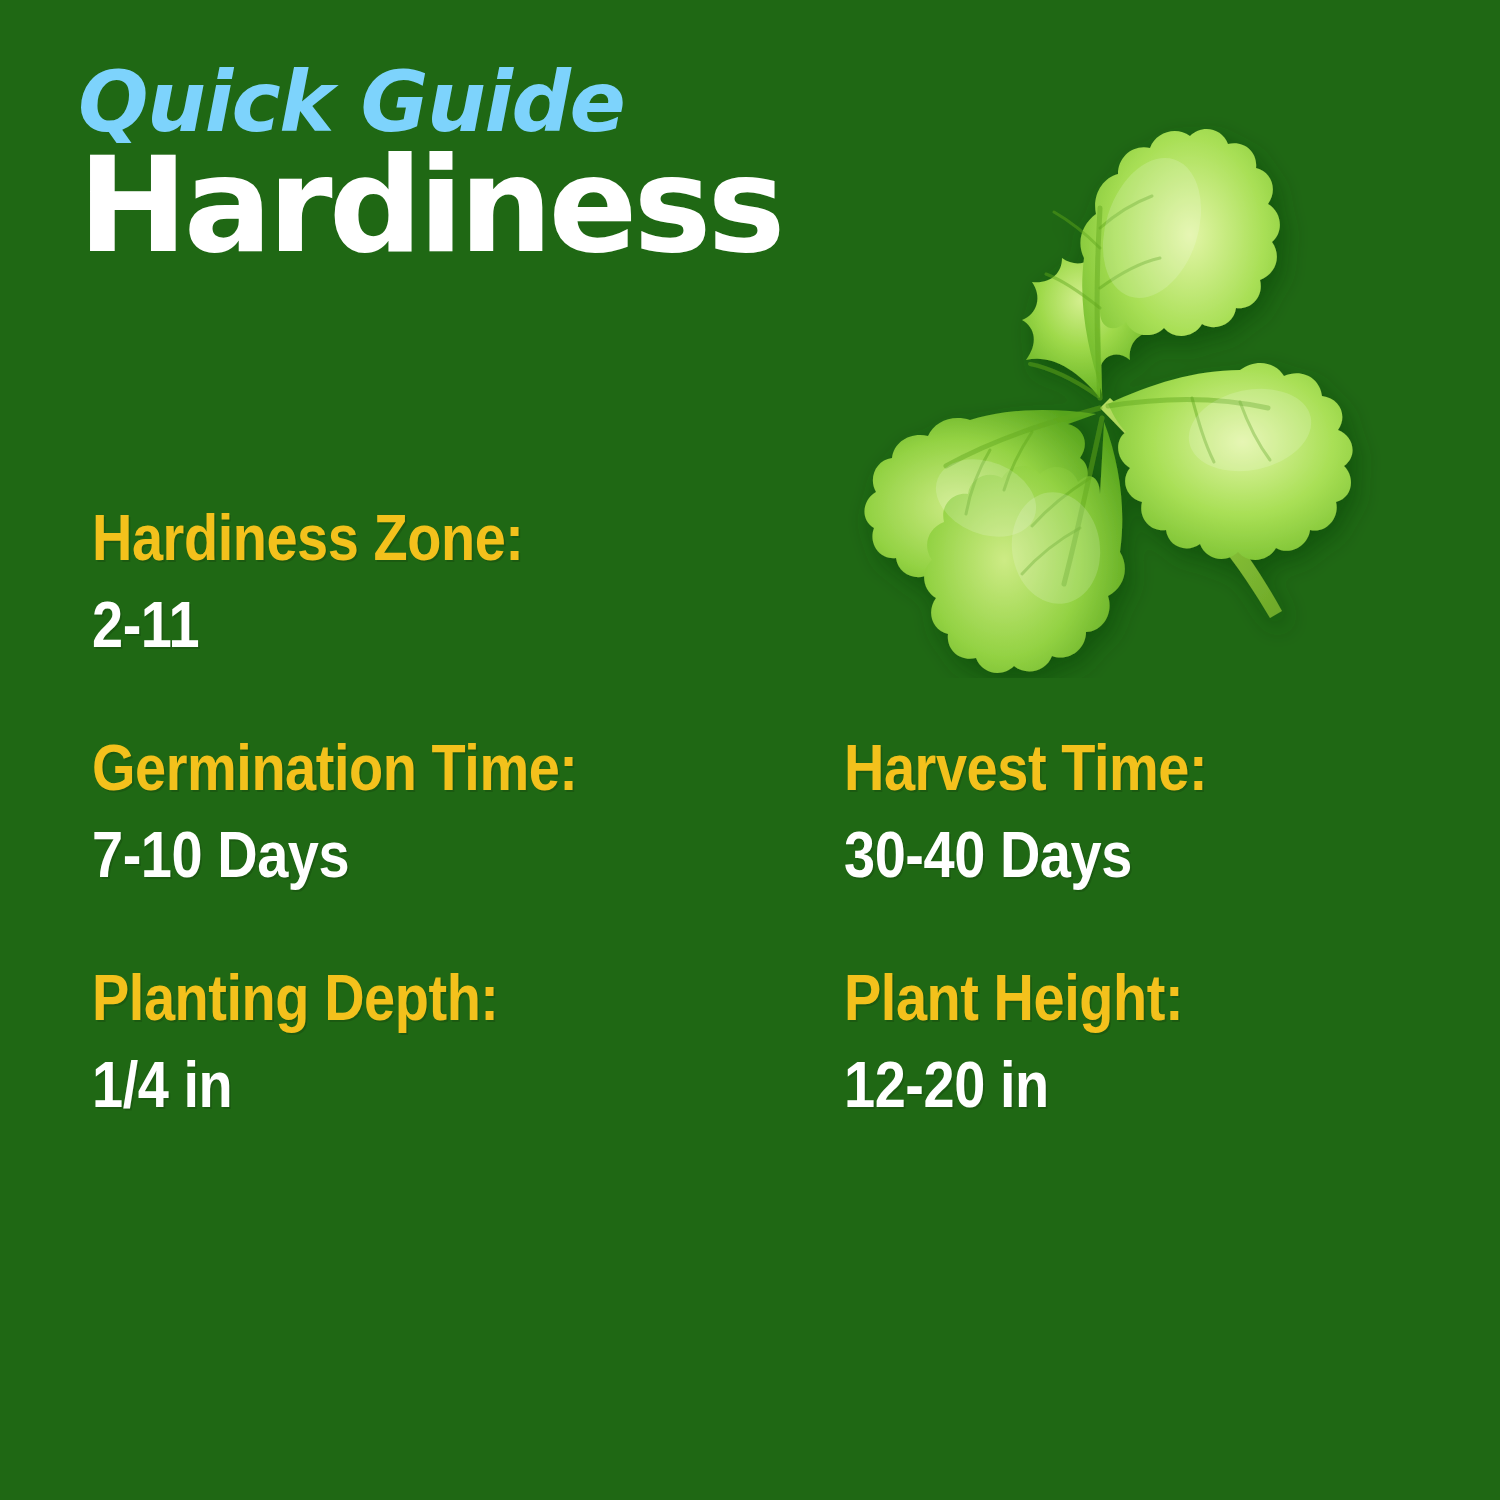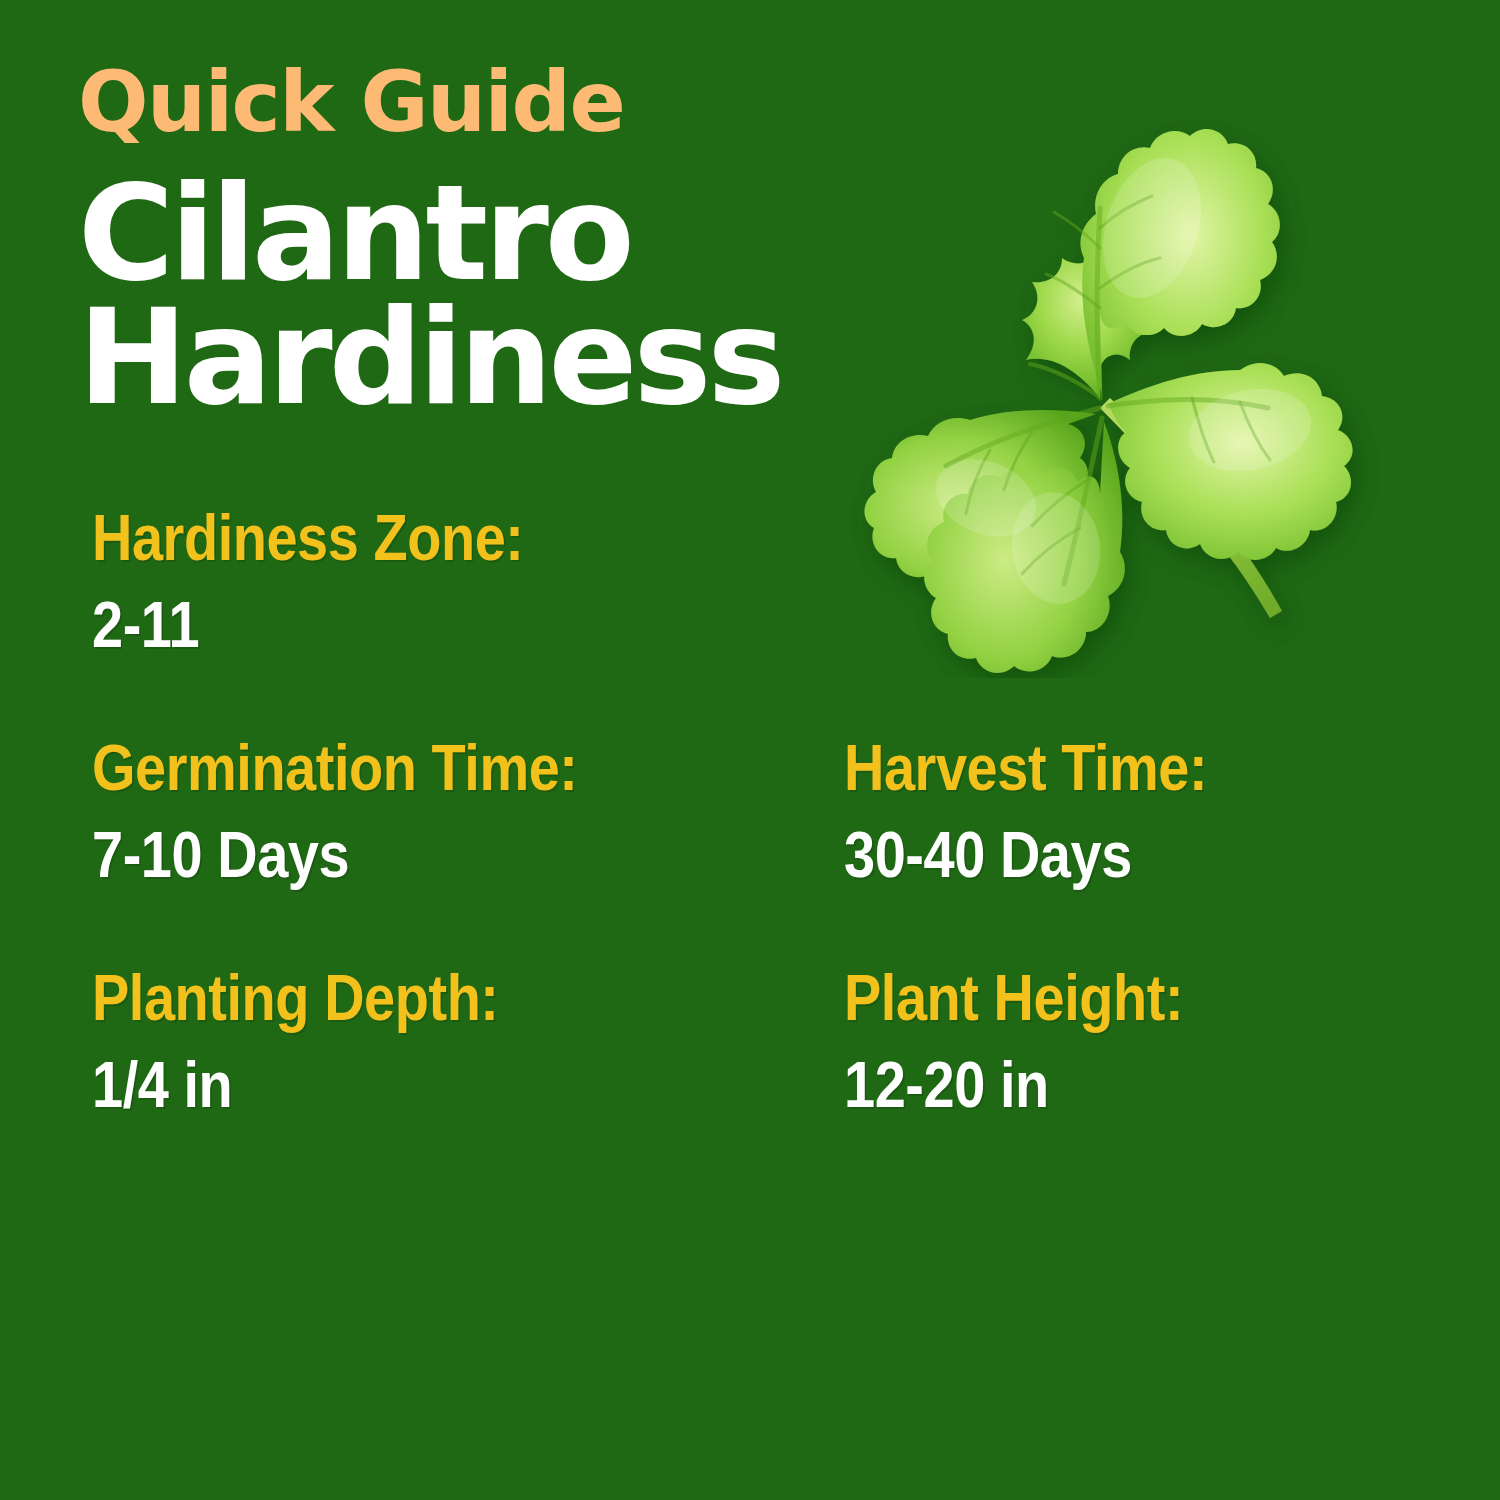--- a/index.html
+++ b/index.html
@@ -26,22 +26,23 @@
     top: 64px;
     width: 700px;
   }
 
   .eyebrow {
     font-family: "DejaVu Sans", sans-serif;
     font-weight: bold;
     font-size: 83px;
     line-height: 0.95;
     letter-spacing: -1.5px;
-    color: #fdba74;
-    white-space: nowrap;
+    color: #7dd3fc;
+    white-space: nowrap;
+    font-style: italic;
   }
 
   .title-line {
     font-family: "DejaVu Sans", sans-serif;
     font-weight: bold;
     font-size: 131px;
     line-height: 0.93;
     letter-spacing: -4px;
     color: #ffffff;
     white-space: nowrap;
@@ -106,21 +107,20 @@
     text-shadow: 2px 2px 0 rgba(0,0,0,0.13);
   }
 </style>
 </head>
 <body>
 
 <div id="poster">
 
   <div class="header">
     <div class="eyebrow">Quick Guide</div>
-    <div class="title-line l1">Cilantro</div>
     <div class="title-line l2">Hardiness</div>
   </div>
 
   <div class="leaf-wrap">
     <svg viewBox="0 0 600 600" xmlns="http://www.w3.org/2000/svg">
       <defs>
         <radialGradient id="lgA" cx="45%" cy="35%" r="70%">
           <stop offset="0%" stop-color="#d4ef8f"></stop>
           <stop offset="45%" stop-color="#9ed94a"></stop>
           <stop offset="100%" stop-color="#5fae1f"></stop>

